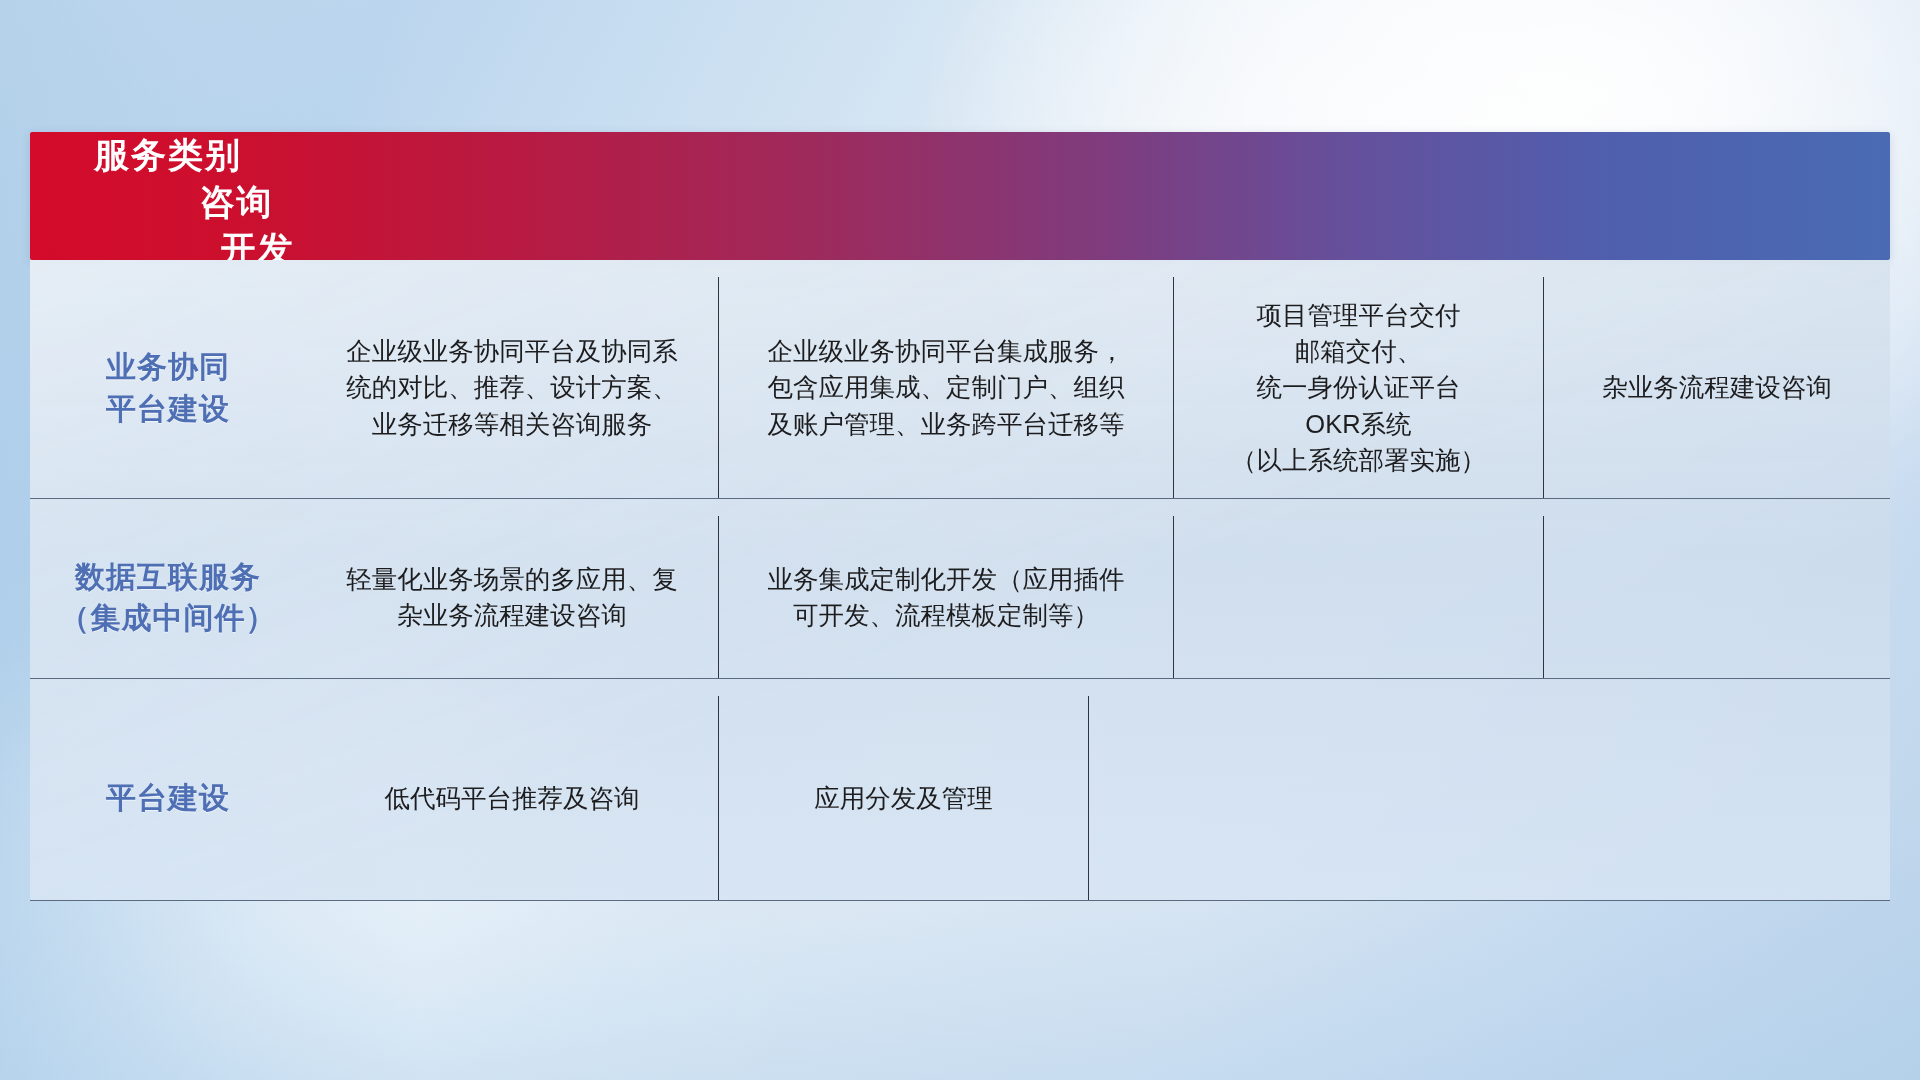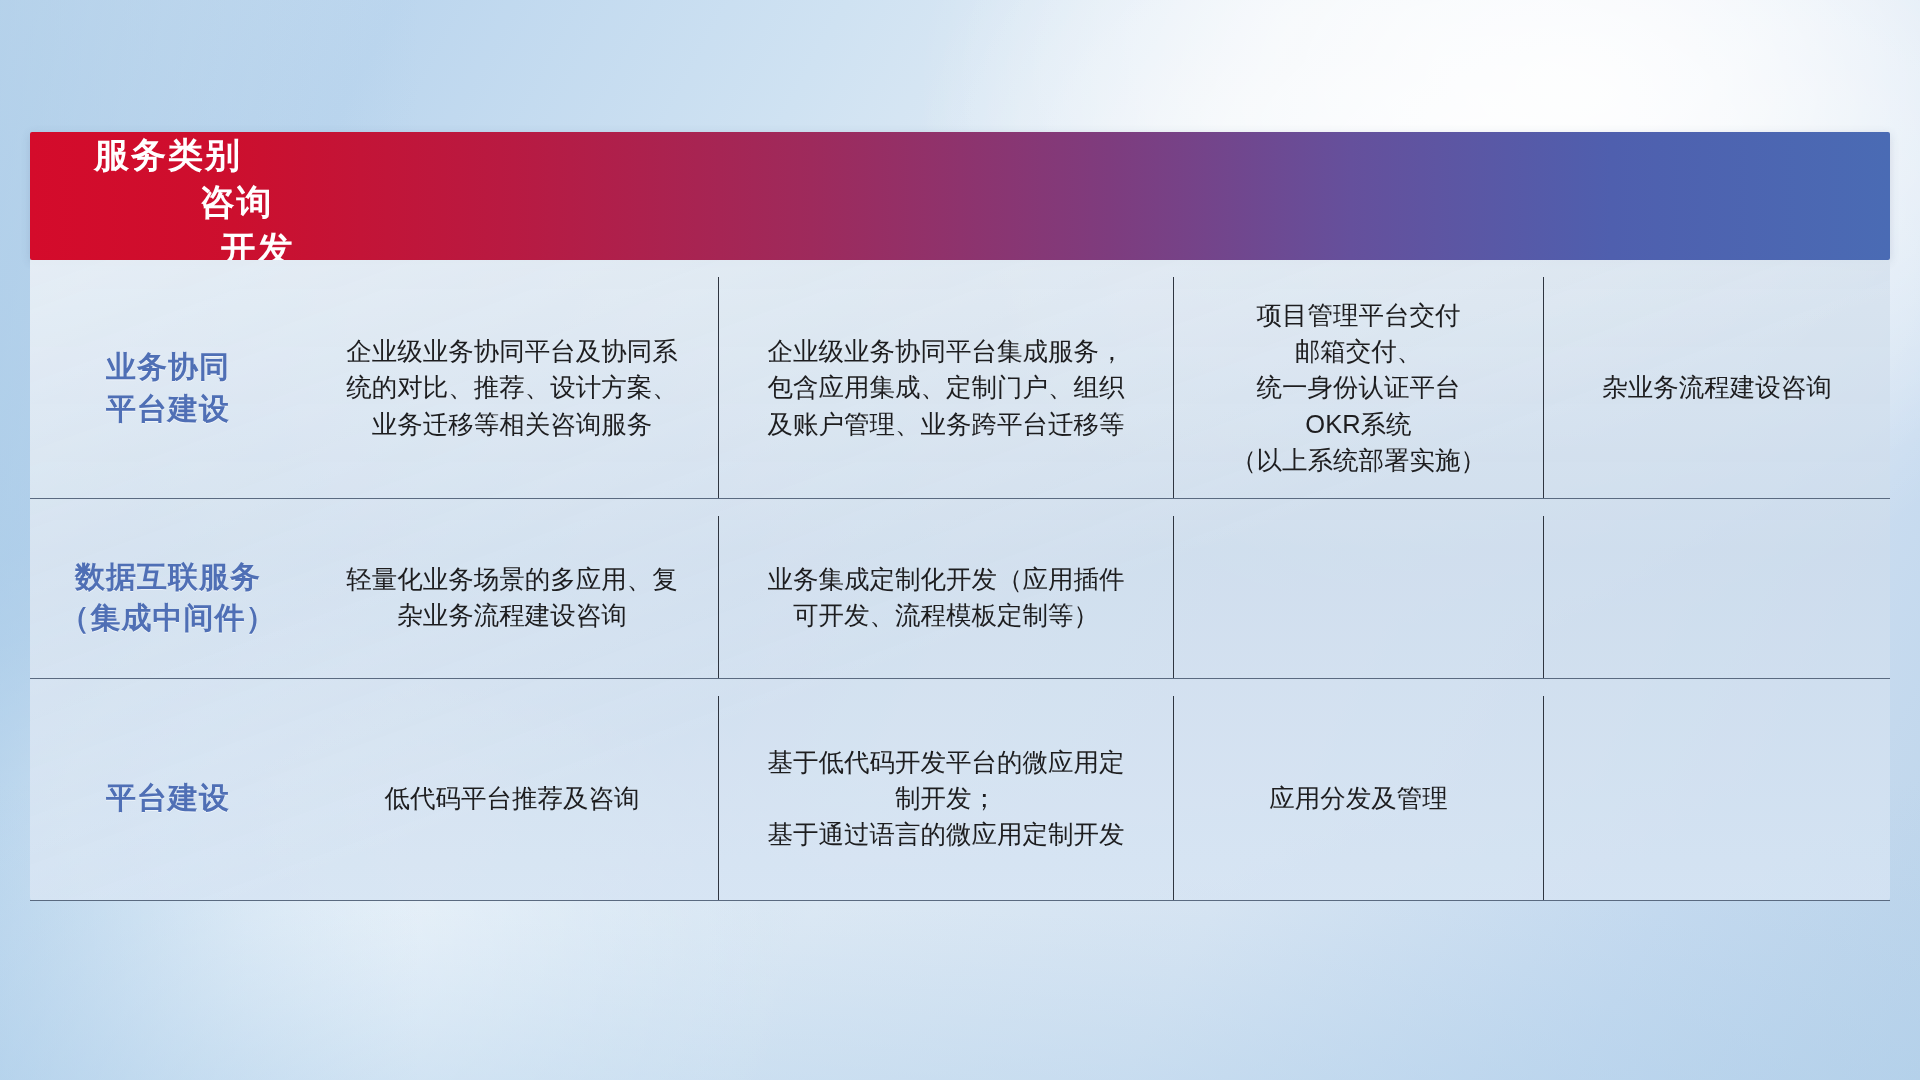--- a/index.html
+++ b/index.html
@@ -191,22 +191,19 @@
 杂业务流程建设咨询</div>
         <div class="cell c2 vline nowrap-pre">业务集成定制化开发（应用插件
 可开发、流程模板定制等）</div>
         <div class="cell c3 vline nowrap-pre"></div>
         <div class="cell c4 nowrap-pre"></div>
       </div>
 
       <div class="row row-3 row-sep row-bottom">
         <div class="cell c0 rowlabel nowrap-pre">平台建设</div>
         <div class="cell c1 vline nowrap-pre">低代码平台推荐及咨询</div>
-        <div class="cell c2 vline nowrap-pre">基于低代码开发平台的微应用定
-制开发；
-基于通过语言的微应用定制开发</div>
         <div class="cell c3 vline nowrap-pre">应用分发及管理</div>
         <div class="cell c4 nowrap-pre"></div>
       </div>
 
     </div>
   </div>
 </div>
 
 </body></html>

